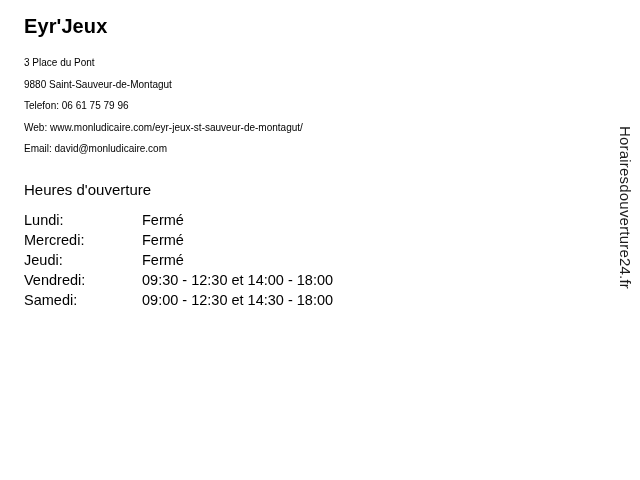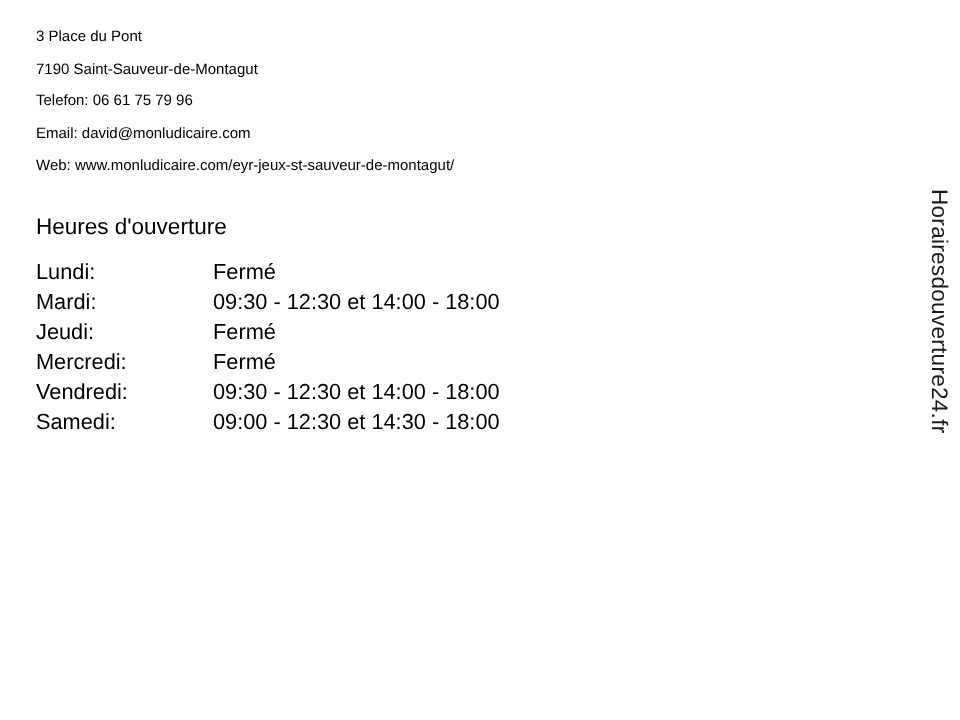--- a/index.html
+++ b/index.html
@@ -68,47 +68,44 @@
     text-orientation: mixed;
     white-space: nowrap;
     letter-spacing: 0.2px;
   }
 </style>
 </head>
 <body>
 
 <div class="page">
 
+  <h1 class="business-title">Eyr'Jeux</h1>
 
   <div class="address-block">
     <div class="address-line">3 Place du Pont</div>
-    <div class="address-line">7190 Saint-Sauveur-de-Montagut</div>
+    <div class="address-line">9880 Saint-Sauveur-de-Montagut</div>
     <div class="address-line">Telefon: 06 61 75 79 96</div>
+    <div class="address-line">Web: www.monludicaire.com/eyr-jeux-st-sauveur-de-montagut/</div>
     <div class="address-line">Email: david@monludicaire.com</div>
-    <div class="address-line">Web: www.monludicaire.com/eyr-jeux-st-sauveur-de-montagut/</div>
   </div>
 
   <div class="section-title">Heures d'ouverture</div>
 
   <table class="hours">
     <tbody>
       <tr>
         <td class="day">Lundi:</td>
         <td class="time">Fermé</td>
       </tr>
       <tr>
-        <td class="day">Mardi:</td>
-        <td class="time">09:30 - 12:30 et 14:00 - 18:00</td>
+        <td class="day">Mercredi:</td>
+        <td class="time">Fermé</td>
       </tr>
       <tr>
         <td class="day">Jeudi:</td>
-        <td class="time">Fermé</td>
-      </tr>
-      <tr>
-        <td class="day">Mercredi:</td>
         <td class="time">Fermé</td>
       </tr>
       <tr>
         <td class="day">Vendredi:</td>
         <td class="time">09:30 - 12:30 et 14:00 - 18:00</td>
       </tr>
       <tr>
         <td class="day">Samedi:</td>
         <td class="time">09:00 - 12:30 et 14:30 - 18:00</td>
       </tr>

